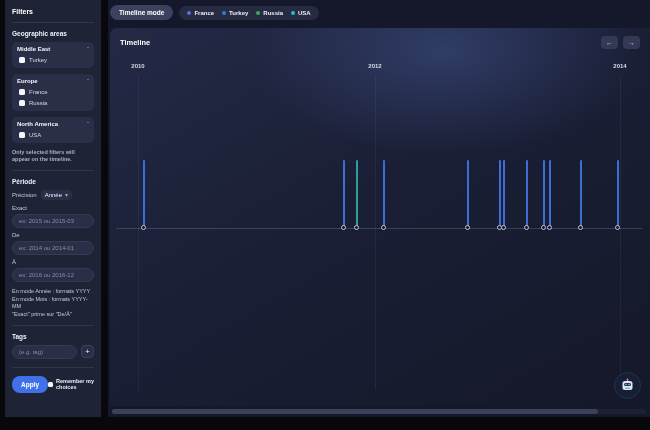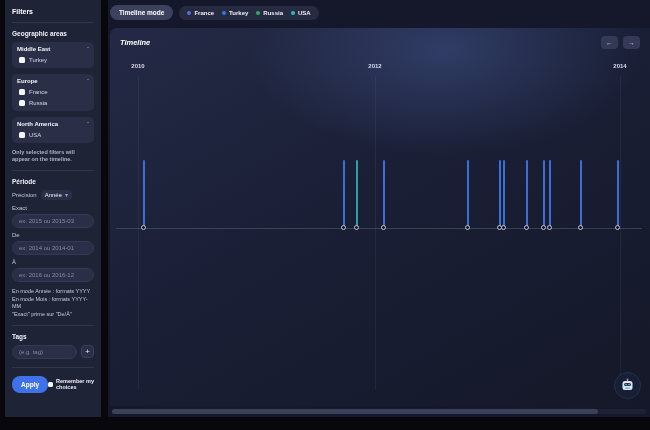--- a/index.html
+++ b/index.html
@@ -63,21 +63,21 @@
   .legend-item { display:flex; align-items:center; gap:3px; }
   .legend-dot { width:4px; height:4px; border-radius:50%; }
   .legend-label { font-size:6px; font-weight:bold; color:#eef0f8; }
   .panel {
     position:absolute; top:28px; left:2px; width:540px; height:378px;
     border-radius:7px 0 0 0;
     background:
       radial-gradient(ellipse 280px 150px at 62% 6%, rgba(92,120,200,.30), rgba(92,120,200,0) 70%),
       linear-gradient(150deg, #242a46 0%, #1a1f36 45%, #141828 100%);
   }
-  .panel-title { position:absolute; top:10px; left:10px; font-size:7.5px; font-weight:bold; color:#fff;font-style:italic; }
+  .panel-title { position:absolute; top:10px; left:10px; font-size:7.5px; font-weight:bold; color:#fff; }
   .nav-btns { position:absolute; top:8px; right:10px; display:flex; gap:5px; }
   .nav-btn {
     width:17px; height:13px; background:#343a55; border:none; border-radius:4px;
     color:#cdd2e2; font-size:7px; line-height:13px; text-align:center; cursor:pointer; font-family:inherit; padding:0;
   }
   .chart { position:absolute; inset:0; overflow:hidden; }
   .tick-label { position:absolute; top:35px; font-size:6px; font-weight:bold; color:#d9dce8; transform:translateX(-50%); }
   .gridline { position:absolute; top:48px; height:314px; width:1px; background:rgba(255,255,255,.05); }
   .baseline { position:absolute; top:200px; left:6px; width:526px; height:1px; background:rgba(255,255,255,.15); }
   .stem { position:absolute; top:132px; width:2px; height:68px; border-radius:1px; }

